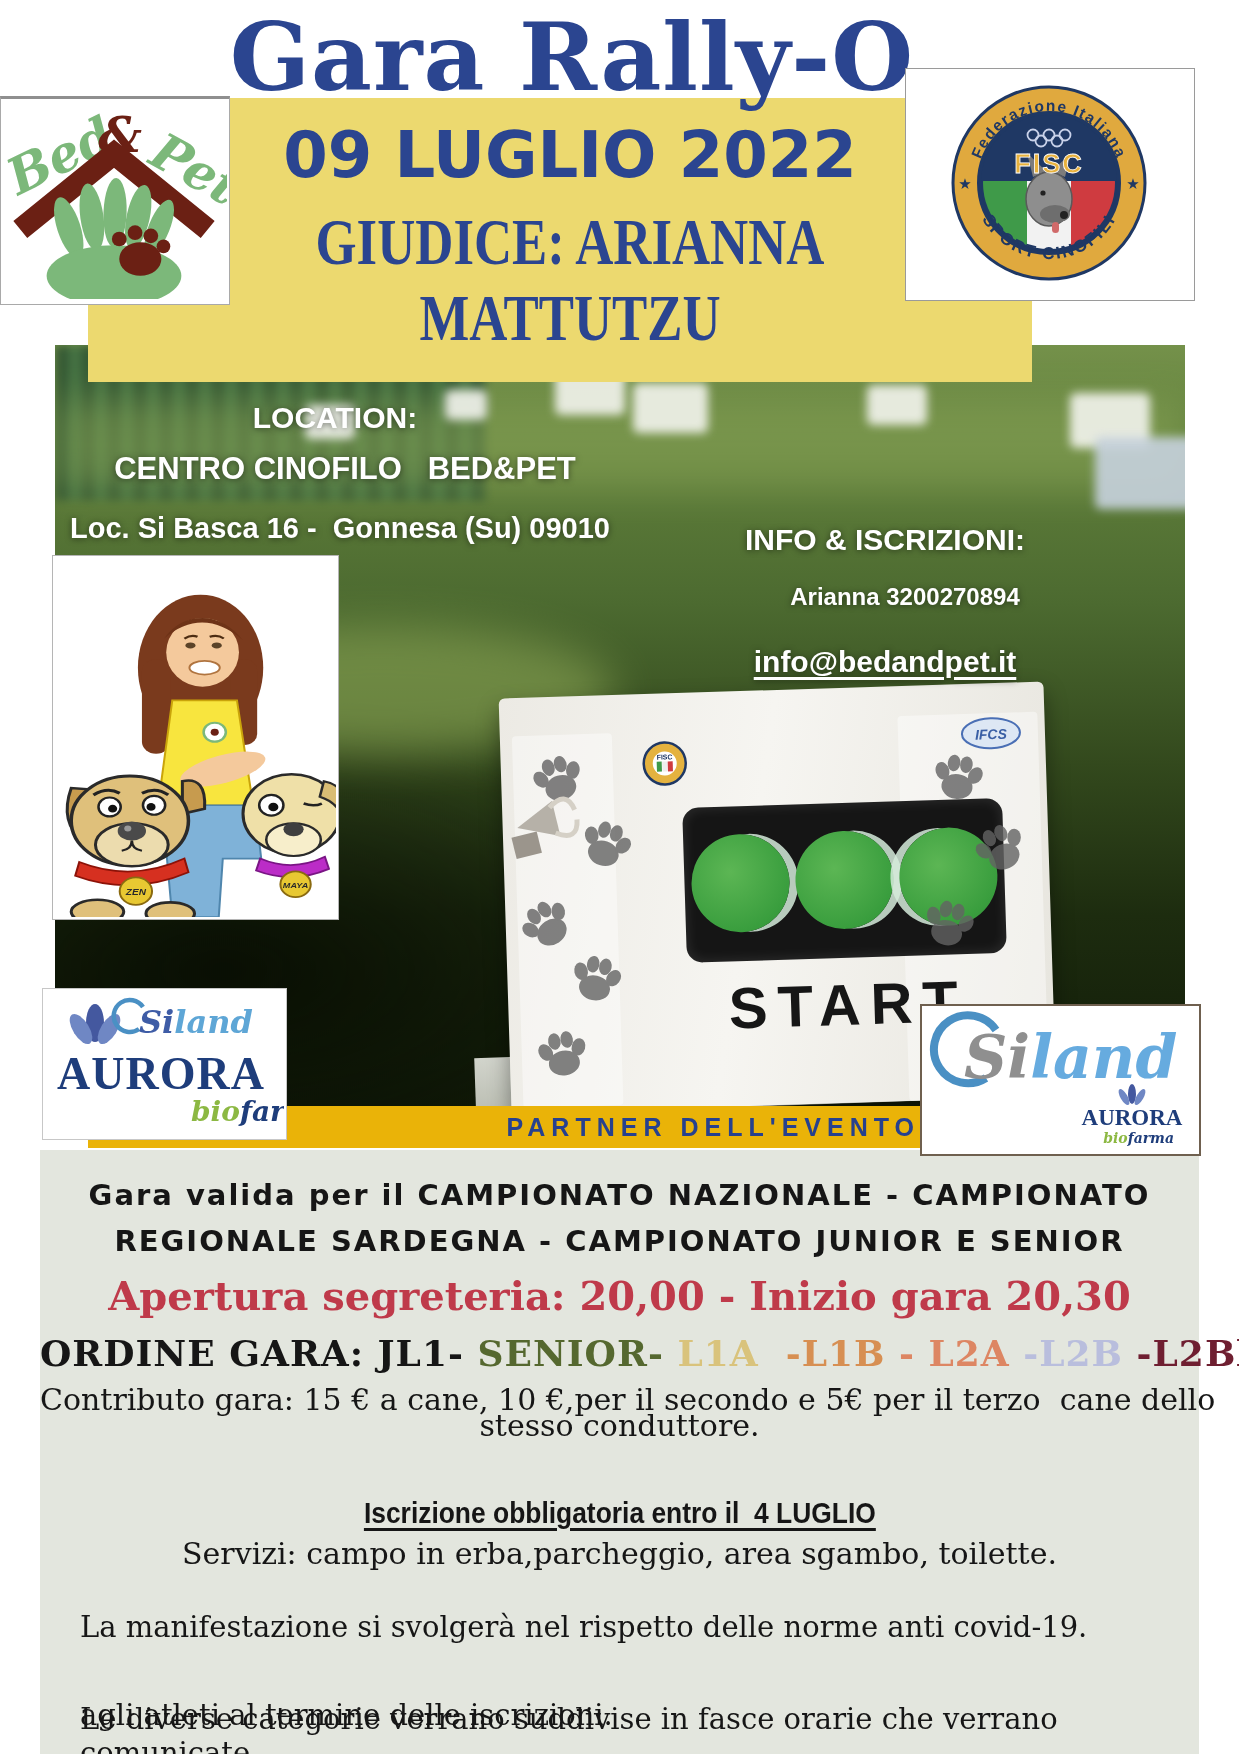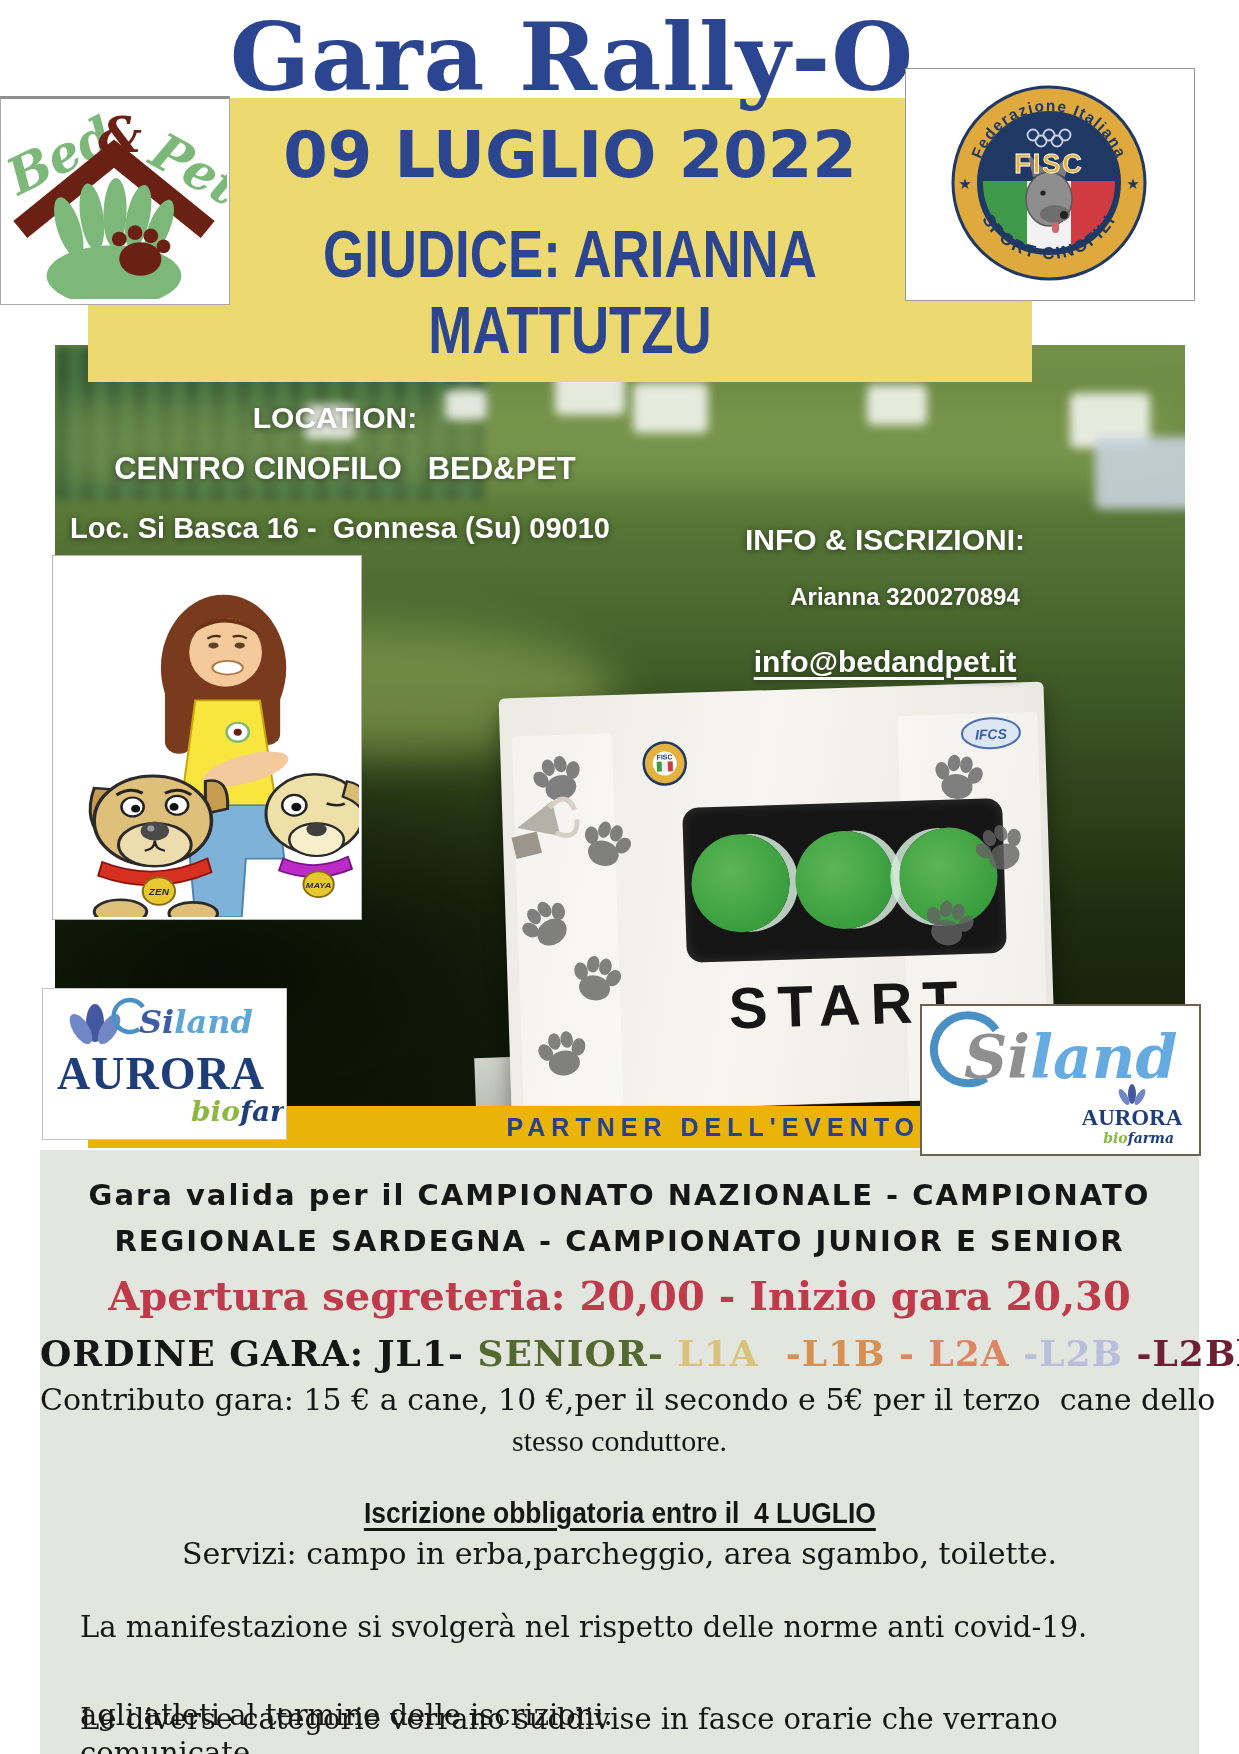--- a/index.html
+++ b/index.html
@@ -8,21 +8,21 @@
   .abs{position:absolute;}
   .pre{white-space:pre;}
 
   
   .yellow-band{left:88px;top:98px;width:944px;height:284px;background:#ecd96f;z-index:1;}
   .flyer-title{left:160px;top:0px;width:820px;text-align:center;z-index:3;
     font-family:"DejaVu Serif","Liberation Serif",serif;font-weight:700;font-size:94px;
     color:#2b4590;letter-spacing:1px;margin:2px;}
   .event-date{left:160px;top:118px;width:820px;text-align:center;z-index:3;
     font-family:"DejaVu Sans",sans-serif;font-weight:800;font-size:64px;color:#2b4590;}
-  .judge-line{left:160px;top:216px;width:820px;text-align:center;z-index:3;color:#2b4590;}
+  .judge-line{left:160px;top:204px;width:820px;text-align:center;z-index:3;color:#2b4590;font-family:Liberation Serif, serif;}
   .judge-inner{display:inline-block;transform:scaleX(.8);transform-origin:center;
     font-weight:800;font-size:66px;letter-spacing:0px;}
   .logo-box{background:#fff;z-index:4;}
   .bedpet-box{left:0px;top:96px;width:228px;height:205px;border:1px solid #a9a9a9;border-top:3px solid #8f8f8f;}
   .fisc-box{left:905px;top:68px;width:288px;height:231px;border:1px solid #9a9a9a;}
 
   
   .photo{left:55px;top:345px;width:1130px;height:761px;overflow:hidden;z-index:0;
     background:linear-gradient(180deg,#74914a 0%,#5e7d3a 16%,#4c6a30 34%,#33491d 55%,#1d2c0f 75%,#111b08 100%);}
   .fence{left:0;top:0;width:430px;height:155px;opacity:.85;filter:blur(5px);
@@ -44,21 +44,21 @@
     background:radial-gradient(circle at 40% 38%,#5cb654,#3a9e3e 70%,#2f8f35);}
   .cres-r{box-shadow:9px 0 0 rgba(213,235,218,.85);}
   .cres-l{box-shadow:-9px 0 0 rgba(213,235,218,.85);}
   .start-text{left:140px;top:283px;width:400px;text-align:center;color:#161616;
     font-weight:800;font-size:58px;letter-spacing:10px;}
   .strip{position:absolute;background:rgba(255,255,255,.42);border-radius:4px;}
   .paw{position:absolute;width:54px;height:54px;fill:#636363;opacity:.8;}
   .sticker{position:absolute;}
 
   
-  .cartoon{left:52px;top:555px;width:285px;height:363px;background:#fff;border:1px solid #b5b5b5;z-index:6;padding-left:23px;}
+  .cartoon{left:52px;top:555px;width:285px;height:363px;background:#fff;border:1px solid #b5b5b5;z-index:6;}
 
   
   .partner-band{left:88px;top:1106px;width:832px;height:42px;background:#eab308;z-index:2;
     display:flex;align-items:center;justify-content:flex-end;}
   .partner-label{color:#27418e;font-weight:800;font-size:25px;letter-spacing:6px;}
   .sponsor-left{left:42px;top:988px;width:243px;height:150px;background:#fff;border:1px solid #c7c7c7;z-index:7;}
   .sponsor-right{left:920px;top:1004px;width:277px;height:148px;background:#fff;border:2px solid #6f604f;z-index:7;}
 
   
   .panel{left:40px;top:1150px;width:1159px;height:604px;background:#e3e6de;z-index:1;}
@@ -336,21 +336,21 @@
       <text x="252" y="137" text-anchor="end" font-family="DejaVu Serif, serif" font-style="italic" font-weight="bold" font-size="14"><tspan fill="#8cb842">bio</tspan><tspan fill="#1e3d7b">farma</tspan></text>
     </svg>
   </div>
 
   <div class="abs panel">
     <div class="pline hand" style="top:28px;">Gara valida per il CAMPIONATO NAZIONALE - CAMPIONATO</div>
     <div class="pline hand" style="top:74px;">REGIONALE SARDEGNA - CAMPIONATO JUNIOR E SENIOR</div>
     <div class="pline uncial redline" style="top:122px;">Apertura segreteria: 20,00 - Inizio gara 20,30</div>
     <div class="pline uncial ordine pre" style="top:182px;"><span>ORDINE GARA: JL1- </span><span><span style="color: rgb(85, 104, 47);">SENIOR-</span><span style="color: rgb(217, 195, 124);"> L1A </span><span style="color: rgb(215, 143, 82);"> -L1B</span><span style="color: rgb(221, 134, 99);"> - L2A</span><span style="color: rgb(185, 190, 221);"> -L2B</span><span style="color: rgb(111, 31, 49);"> -L2Bbis</span></span></div>
     <div class="pline uncial contrib pre" style="top:232px;">Contributo gara: 15 € a cane, 10 €,per il secondo e 5€ per il terzo  cane dello</div>
-    <div class="pline uncial contrib" style="top:274px;font-family:Liberation Serif, serif;">stesso conduttore.</div>
+    <div class="pline uncial contrib" style="top:258px;">stesso conduttore.</div>
     <div class="pline" style="top:346px;"><span class="iscr-inner pre">Iscrizione obbligatoria entro il  4 LUGLIO</span></div>
     <div class="pline uncial contrib" style="top:386px;">Servizi: campo in erba,parcheggio, area sgambo, toilette.</div>
     <div class="pline uncial covid" style="top:460px;">La manifestazione si svolgerà nel rispetto delle norme anti covid-19.</div>
     <div class="pline uncial covid" style="top:504px;margin-top:48px;">Le diverse categorie verrano suddivise in fasce orarie che verrano comunicate</div>
     <div class="pline uncial covid" style="top:548px;">agli atleti al termine delle iscrizioni.</div>
   </div>
 
 </div>
 
 </body></html>

